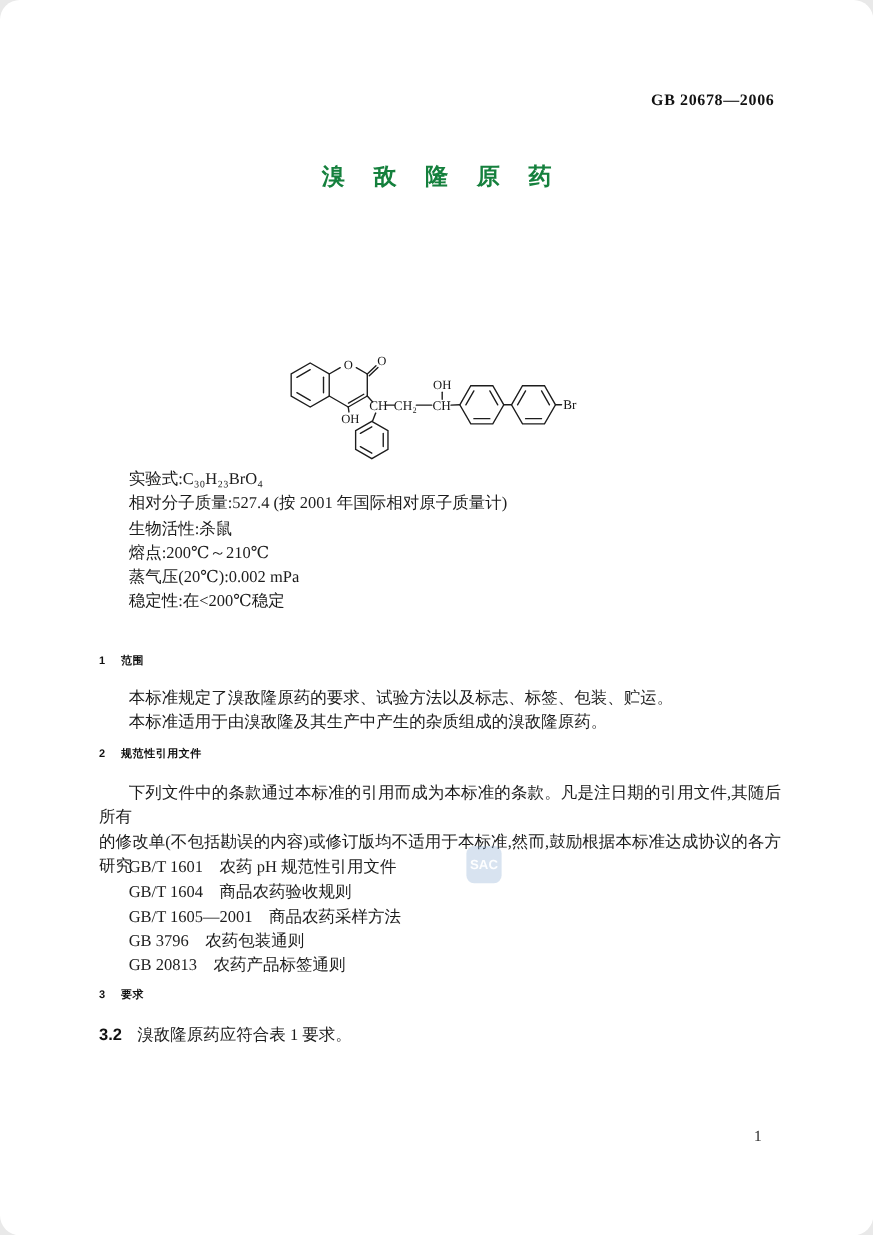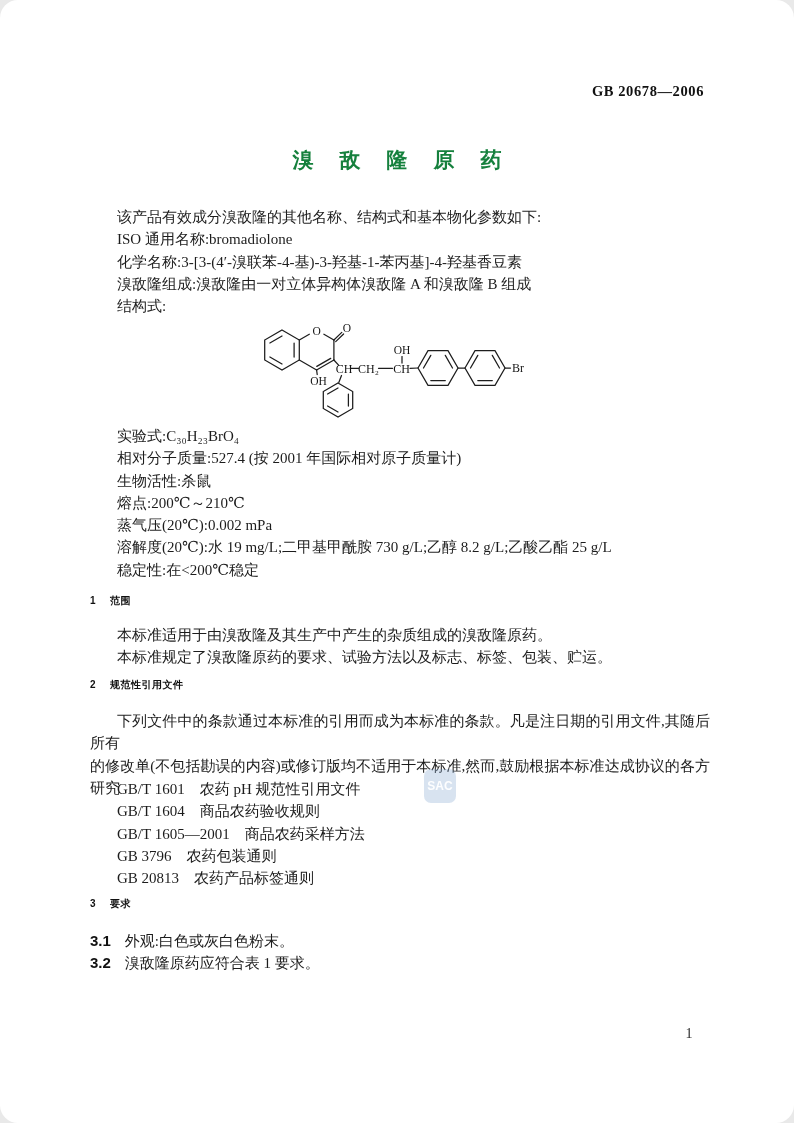--- a/index.html
+++ b/index.html
@@ -45,27 +45,20 @@
 </style>
 </head>
 <body>
 
 <div class="page">
 
   <div class="doc-number">GB 20678—2006</div>
 
   <h1 class="doc-title">溴敌隆原药</h1>
 
-  <div class="tblock intro">
-    <div>该产品有效成分溴敌隆的其他名称、结构式和基本物化参数如下:</div>
-    <div>ISO 通用名称:bromadiolone</div>
-    <div>化学名称:3-[3-(4′-溴联苯-4-基)-3-羟基-1-苯丙基]-4-羟基香豆素</div>
-    <div>溴敌隆组成:溴敌隆由一对立体异构体溴敌隆 A 和溴敌隆 B 组成</div>
-    <div>结构式:</div>
-  </div>
 
   <svg class="structure" width="292" height="114" viewBox="0 0 292 114">
 
     <path class="bond" d="M30 14 L47.3 24 L47.3 44 L30 54 L12.7 44 L12.7 24 Z"></path>
     <path class="bond" d="M17.9 27 L30 20"></path>
     <path class="bond" d="M42.1 27 L42.1 41"></path>
     <path class="bond" d="M30 48 L17.9 41"></path>
 
     <path class="bond" d="M47.3 24 L57.3 18.2"></path>
     <path class="bond" d="M71.9 18.2 L81.9 24"></path>
@@ -114,30 +107,29 @@
     <text x="149.5" y="56.5" font-size="12" text-anchor="middle">CH</text>
     <text x="266" y="56" font-size="12" text-anchor="middle">Br</text>
   </svg>
 
   <div class="tblock props">
     <div>实验式:C₃₀H₂₃BrO₄</div>
     <div>相对分子质量:527.4 (按 2001 年国际相对原子质量计)</div>
     <div>生物活性:杀鼠</div>
     <div>熔点:200℃～210℃</div>
     <div>蒸气压(20℃):0.002 mPa</div>
-    <div>溶解度(20℃):水 19 mg/L;二甲基甲酰胺 730 g/L;乙醇 8.2 g/L;乙酸乙酯 25 g/L</div>
     <div>稳定性:在&lt;200℃稳定</div>
   </div>
 
   <div class="h-sec s1">
     <span class="num">1</span><span>范围</span>
   </div>
   <div class="tblock para1">
+    <div>本标准规定了溴敌隆原药的要求、试验方法以及标志、标签、包装、贮运。</div>
     <div>本标准适用于由溴敌隆及其生产中产生的杂质组成的溴敌隆原药。</div>
-    <div>本标准规定了溴敌隆原药的要求、试验方法以及标志、标签、包装、贮运。</div>
   </div>
 
   <div class="h-sec s2">
     <span class="num">2</span><span>规范性引用文件</span>
   </div>
   <div class="tblock para2">
     <div class="first">下列文件中的条款通过本标准的引用而成为本标准的条款。凡是注日期的引用文件,其随后所有</div>
     <div>的修改单(不包括勘误的内容)或修订版均不适用于本标准,然而,鼓励根据本标准达成协议的各方研究</div>
   </div>
   <div class="tblock refs">
@@ -145,21 +137,20 @@
     <div><span class="ref-code">GB/T 1604</span><span>商品农药验收规则</span></div>
     <div><span class="ref-code">GB/T 1605—2001</span><span>商品农药采样方法</span></div>
     <div><span class="ref-code">GB 3796</span><span>农药包装通则</span></div>
     <div><span class="ref-code">GB 20813</span><span>农药产品标签通则</span></div>
   </div>
 
   <div class="h-sec s3">
     <span class="num">3</span><span>要求</span>
   </div>
   <div class="tblock items">
-    <div><span class="inum">3.1</span><span>外观:白色或灰白色粉末。</span></div>
     <div><span class="inum">3.2</span><span>溴敌隆原药应符合表 1 要求。</span></div>
   </div>
 
   <div class="watermark">
     <span>SAC</span>
   </div>
 
   <div class="page-number">1</div>
 
 </div>

